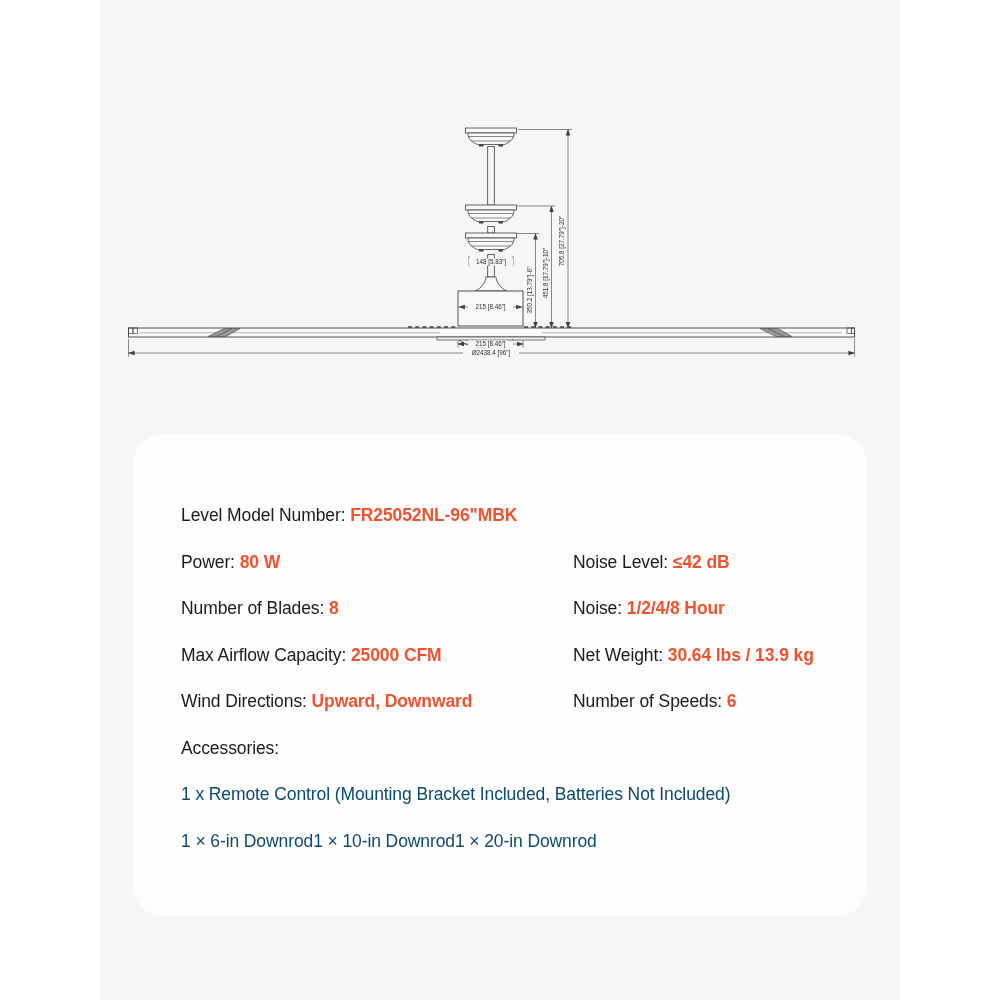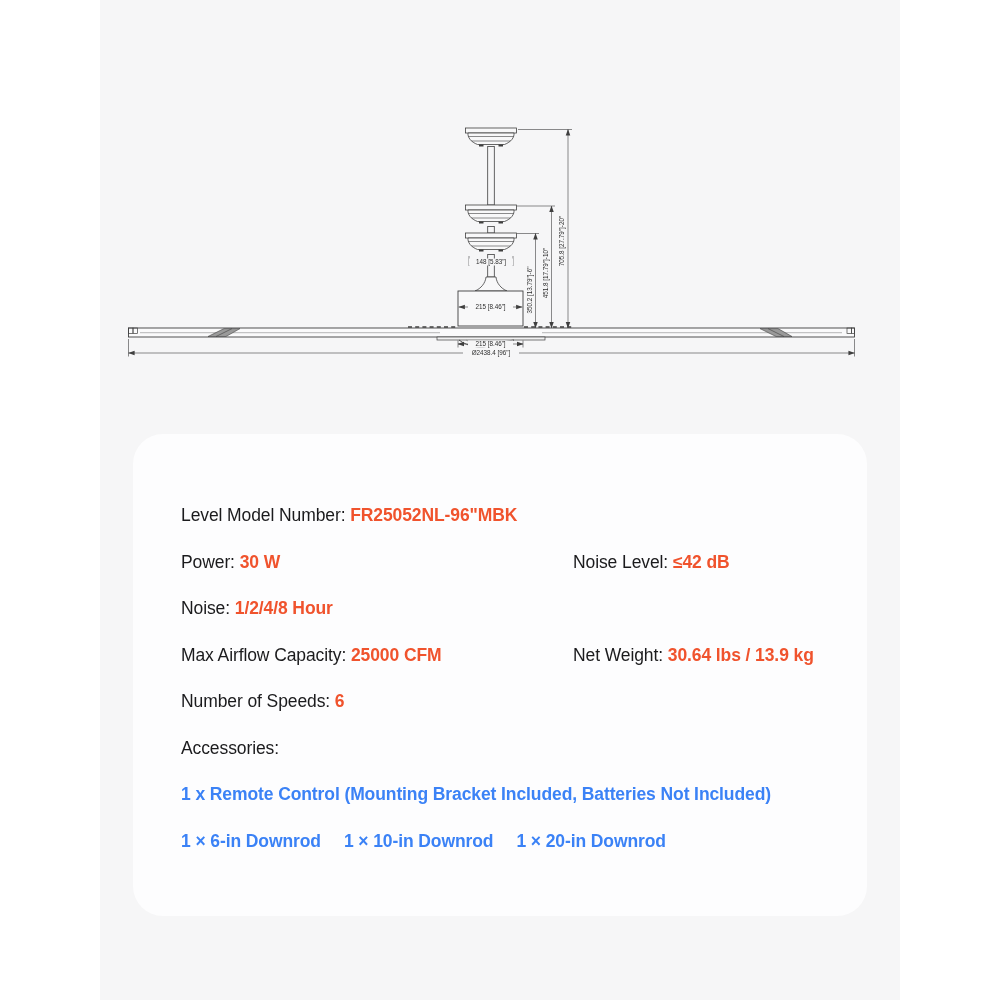--- a/index.html
+++ b/index.html
@@ -27,23 +27,23 @@
     display:grid;grid-template-columns:392px 1fr;
     margin:0 0 24.5px 0;
   }
   .spec-cell{
     margin:0;font-size:17.5px;line-height:22px;color:#1b1b1d;
     letter-spacing:-0.1px;white-space:nowrap;
   }
   .spec-cell .val{color:#f0532d;font-weight:700;}
   .full-row{
     margin:0 0 24.5px 0;font-size:17.5px;line-height:22px;
-    color:#3b82f6;font-weight:700;letter-spacing:-0.1px;white-space:nowrap;
+    color:#0c4a6e;font-weight:400;letter-spacing:-0.1px;white-space:nowrap;
   }
-  .downrod-row{display:flex;gap:23px;}
+  .downrod-row{display:flex;}
 </style>
 </head>
 <body>
 
 <div class="band"></div>
 
 <svg class="diagram-svg" viewBox="0 0 1000 400" xmlns="http://www.w3.org/2000/svg">
   <defs>
     <marker id="arr" viewBox="0 0 8 8" refX="7.5" refY="4" markerWidth="6.5" markerHeight="6.5" markerUnits="userSpaceOnUse" orient="auto-start-reverse">
       <path d="M0,1.2 L8,4 L0,6.8 Z" fill="#3f3f3f"></path>
@@ -144,34 +144,36 @@
   </g>
 </svg>
 
 <div class="spec-card">
 
   <div class="spec-row">
     <p class="spec-cell"><span>Level Model Number: </span><span class="val">FR25052NL-96"MBK</span></p>
   </div>
 
   <div class="spec-row">
-    <p class="spec-cell"><span>Power: </span><span class="val">30 W</span></p>
+    <p class="spec-cell"><span>Power: </span><span class="val">80 W</span></p>
     <p class="spec-cell"><span>Noise Level: </span><span class="val">≤42 dB</span></p>
   </div>
 
   <div class="spec-row">
+    <p class="spec-cell"><span>Number of Blades: </span><span class="val">8</span></p>
     <p class="spec-cell"><span>Noise: </span><span class="val">1/2/4/8 Hour</span></p>
   </div>
 
   <div class="spec-row">
     <p class="spec-cell"><span>Max Airflow Capacity: </span><span class="val">25000 CFM</span></p>
     <p class="spec-cell"><span>Net Weight: </span><span class="val">30.64 lbs / 13.9 kg</span></p>
   </div>
 
   <div class="spec-row">
+    <p class="spec-cell"><span>Wind Directions: </span><span class="val">Upward, Downward</span></p>
     <p class="spec-cell"><span>Number of Speeds: </span><span class="val">6</span></p>
   </div>
 
   <div class="spec-row">
     <p class="spec-cell"><span>Accessories:</span></p>
     <p class="spec-cell"></p>
   </div>
 
   <p class="full-row">1 x Remote Control (Mounting Bracket Included, Batteries Not Included)</p>
 

